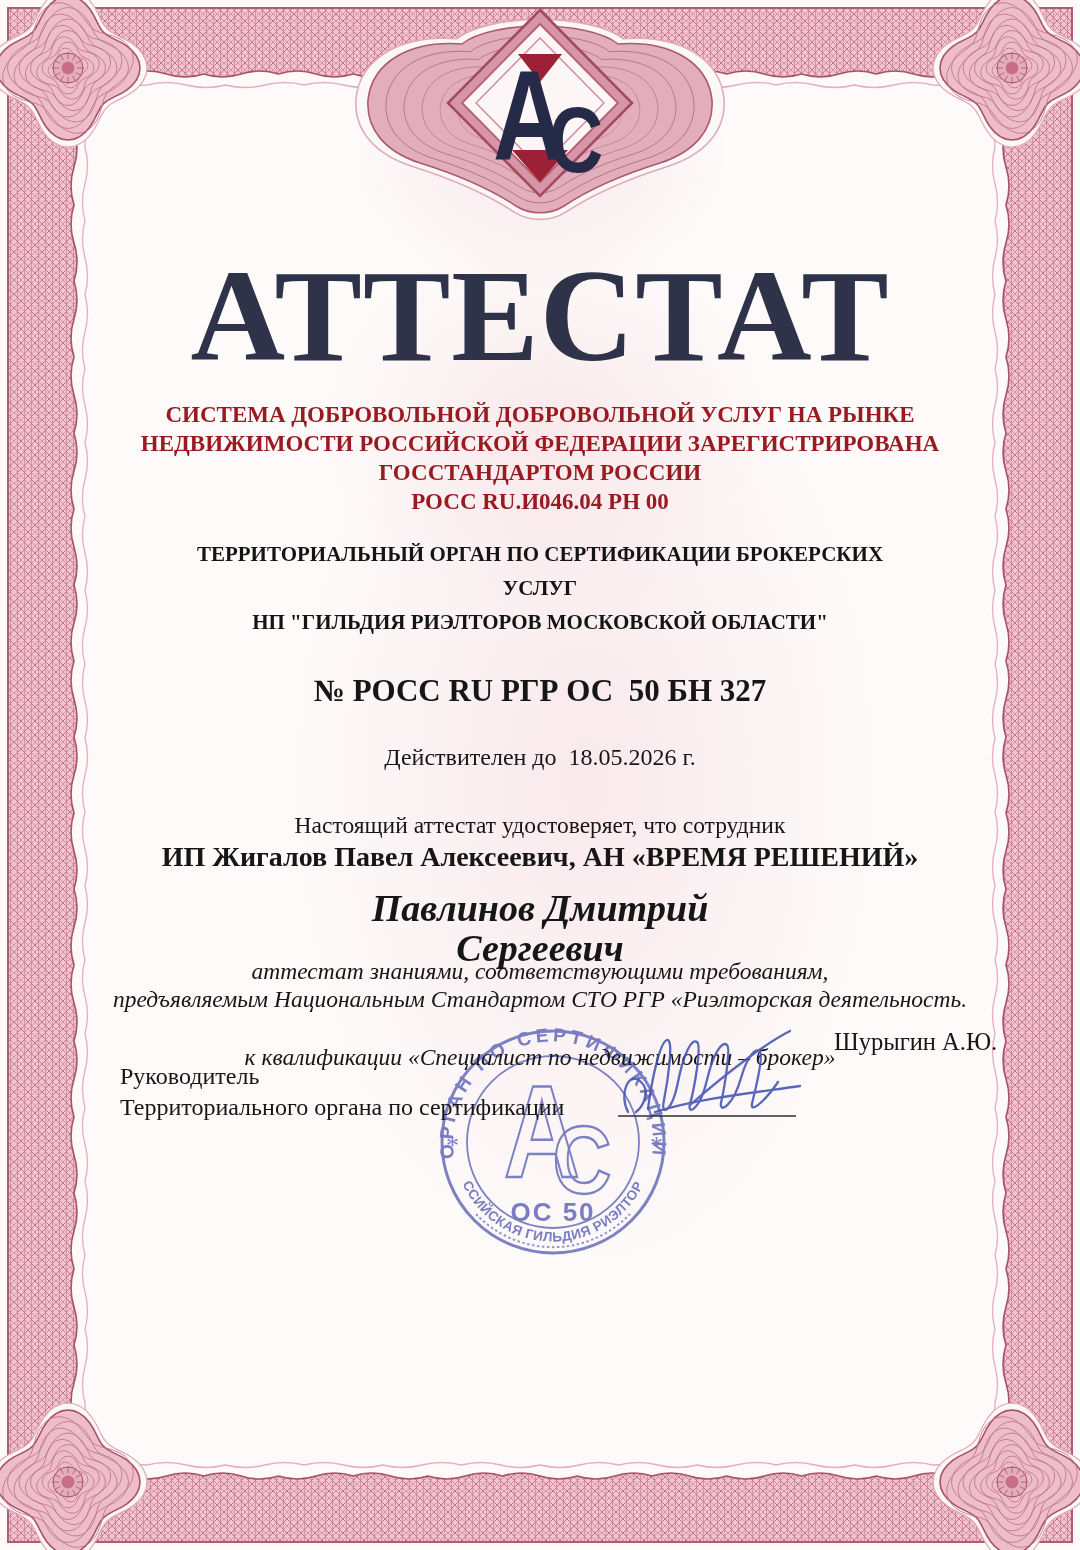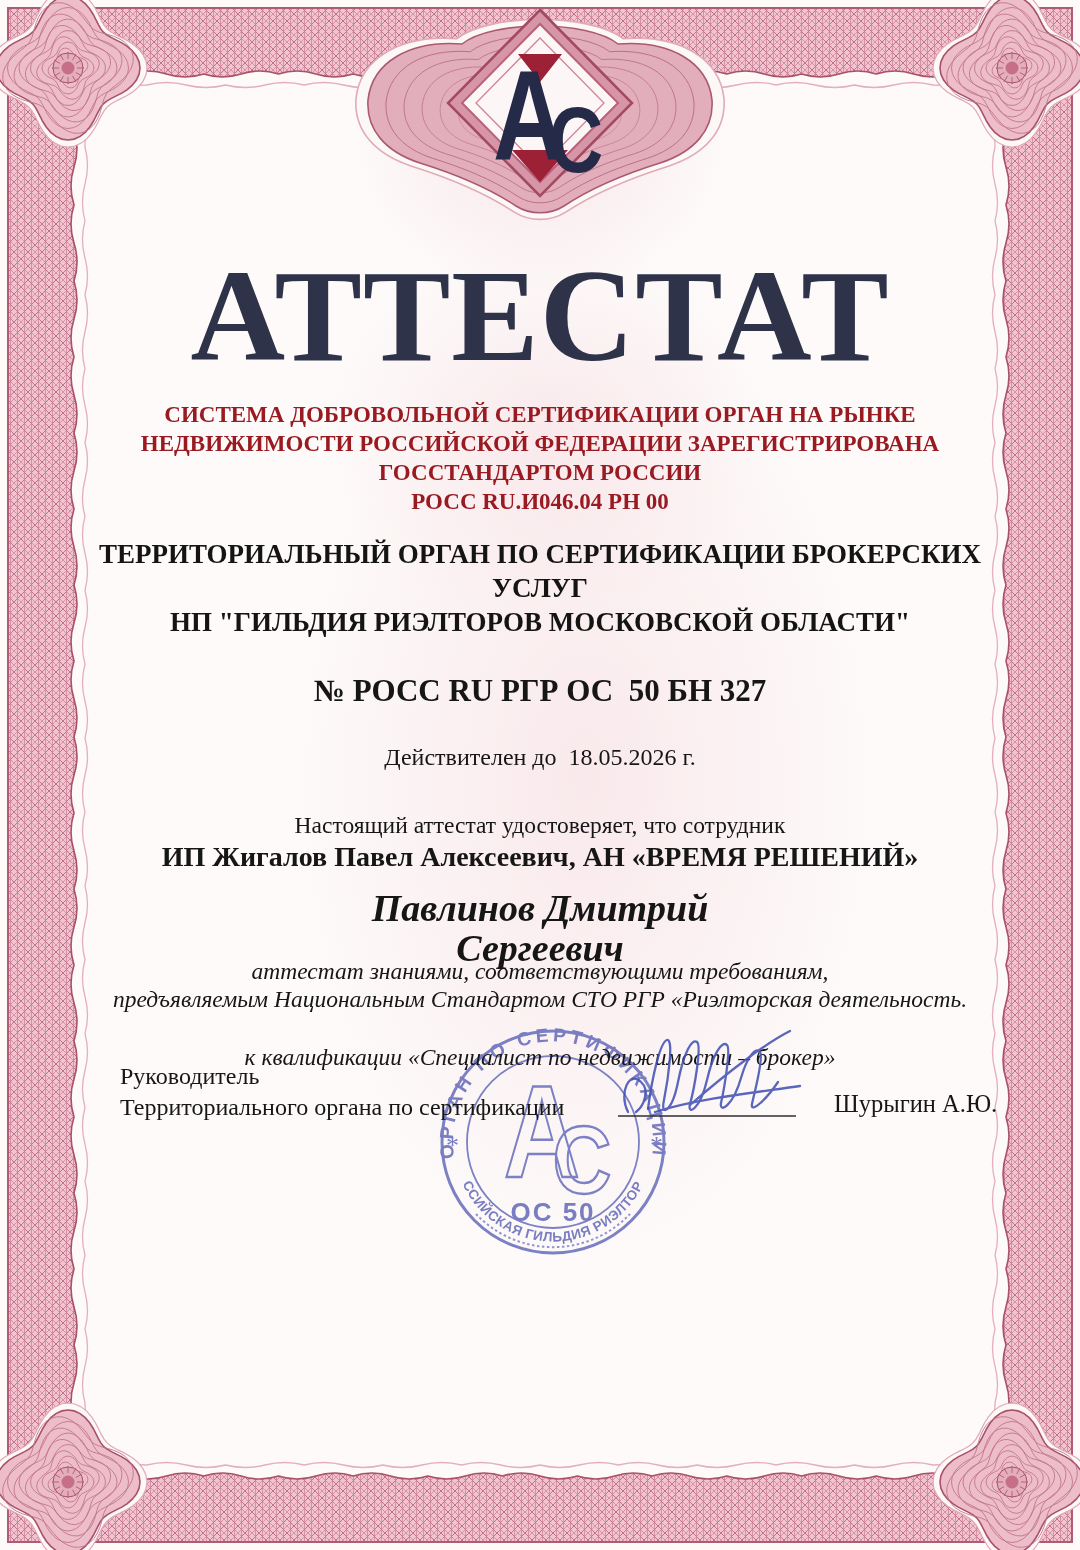--- a/index.html
+++ b/index.html
@@ -15,34 +15,34 @@
       radial-gradient(320px 280px at 545px 430px, rgba(243,205,214,.30), rgba(243,205,214,0) 70%),
       radial-gradient(260px 200px at 540px 150px, rgba(240,195,206,.35), rgba(240,195,206,0) 72%);
   }
   svg.deco{position:absolute;left:0;top:0;z-index:1;}
   svg.stamp{position:absolute;left:428px;top:1014px;z-index:2;opacity:.92;}
   svg.sig{position:absolute;left:0;top:0;z-index:4;pointer-events:none;}
   .txt{position:absolute;left:0;right:0;text-align:center;z-index:3;}
   .pre{white-space:pre;}
   .title{top:250px;font-size:131px;line-height:1;font-weight:700;color:#2e3349;letter-spacing:1px;}
   .sys{top:400px;font-size:23px;line-height:29px;font-weight:700;color:#9a1a22;}
-  .org{top:537px;font-size:27px;line-height:34px;font-weight:700;color:#141414;}
+  .org{top:537px;font-size:21px;line-height:34px;font-weight:700;color:#141414;}
   .num{top:673px;font-size:31px;font-weight:700;}
   .valid{top:744px;font-size:24px;font-weight:400;}
   .certifies{top:812px;font-size:23.5px;}
   .employer{top:841px;font-size:28px;font-weight:700;}
   .person{top:888px;font-size:38px;line-height:40px;font-weight:700;font-style:italic;}
   .q1{top:958px;font-size:23.5px;font-style:italic;}
   .q2{top:986px;font-size:23.5px;font-style:italic;}
   .q3{top:1016px;font-size:23.5px;font-style:italic;}
   .q4{top:1044px;font-size:23.5px;font-style:italic;}
   .role{left:120px;right:auto;text-align:left;font-size:24px;}
   .role1{top:1063px;}
   .role2{top:1094px;text-align:center;}
-  .surname{left:834px;right:auto;text-align:left;top:1090px;font-size:24.5px;}
+  .surname{left:834px;right:auto;text-align:left;top:1028px;font-size:24.5px;}
 </style>
 </head>
 <body>
 
 <div class="paper">
 
   <svg class="deco" width="1080" height="1550" viewBox="0 0 1080 1550">
     <defs>
       <pattern id="band" width="14" height="14" patternUnits="userSpaceOnUse">
         <rect width="14" height="14" fill="#f1c4cf"></rect>
@@ -213,21 +213,21 @@
     </text>
     <text x="18" y="140" font-size="26" fill="#6e73bd">*</text>
     <text x="222" y="140" font-size="26" fill="#6e73bd">*</text>
     <text transform="translate(114,163) scale(0.8,1)" text-anchor="middle" font-family="Liberation Sans, sans-serif" font-size="132" font-weight="bold" fill="none" stroke="#7277c0" stroke-width="2.4">А</text>
     <text transform="translate(154,179) scale(0.85,1)" text-anchor="middle" font-family="Liberation Sans, sans-serif" font-size="96" font-weight="bold" fill="none" stroke="#7277c0" stroke-width="2.4">С</text>
     <text x="125" y="207" text-anchor="middle" font-family="Liberation Sans, sans-serif" font-size="26" font-weight="bold" fill="#6e73bd" letter-spacing="2">ОС 50</text>
   </svg>
 
   <div class="txt title">АТТЕСТАТ</div>
   <div class="txt sys">
-    <div>СИСТЕМА ДОБРОВОЛЬНОЙ СЕРТИФИКАЦИИ ОРГАН НА РЫНКЕ</div>
+    <div>СИСТЕМА ДОБРОВОЛЬНОЙ ДОБРОВОЛЬНОЙ УСЛУГ НА РЫНКЕ</div>
     <div>НЕДВИЖИМОСТИ РОССИЙСКОЙ ФЕДЕРАЦИИ ЗАРЕГИСТРИРОВАНА</div>
     <div>ГОССТАНДАРТОМ РОССИИ</div>
     <div>РОСС RU.И046.04 РН 00</div>
   </div>
   <div class="txt org">
     <div>ТЕРРИТОРИАЛЬНЫЙ ОРГАН ПО СЕРТИФИКАЦИИ БРОКЕРСКИХ</div>
     <div>УСЛУГ</div>
     <div>НП "ГИЛЬДИЯ РИЭЛТОРОВ МОСКОВСКОЙ ОБЛАСТИ"</div>
   </div>
   <div class="txt num pre">№ РОСС RU РГР ОС  50 БН 327</div>

